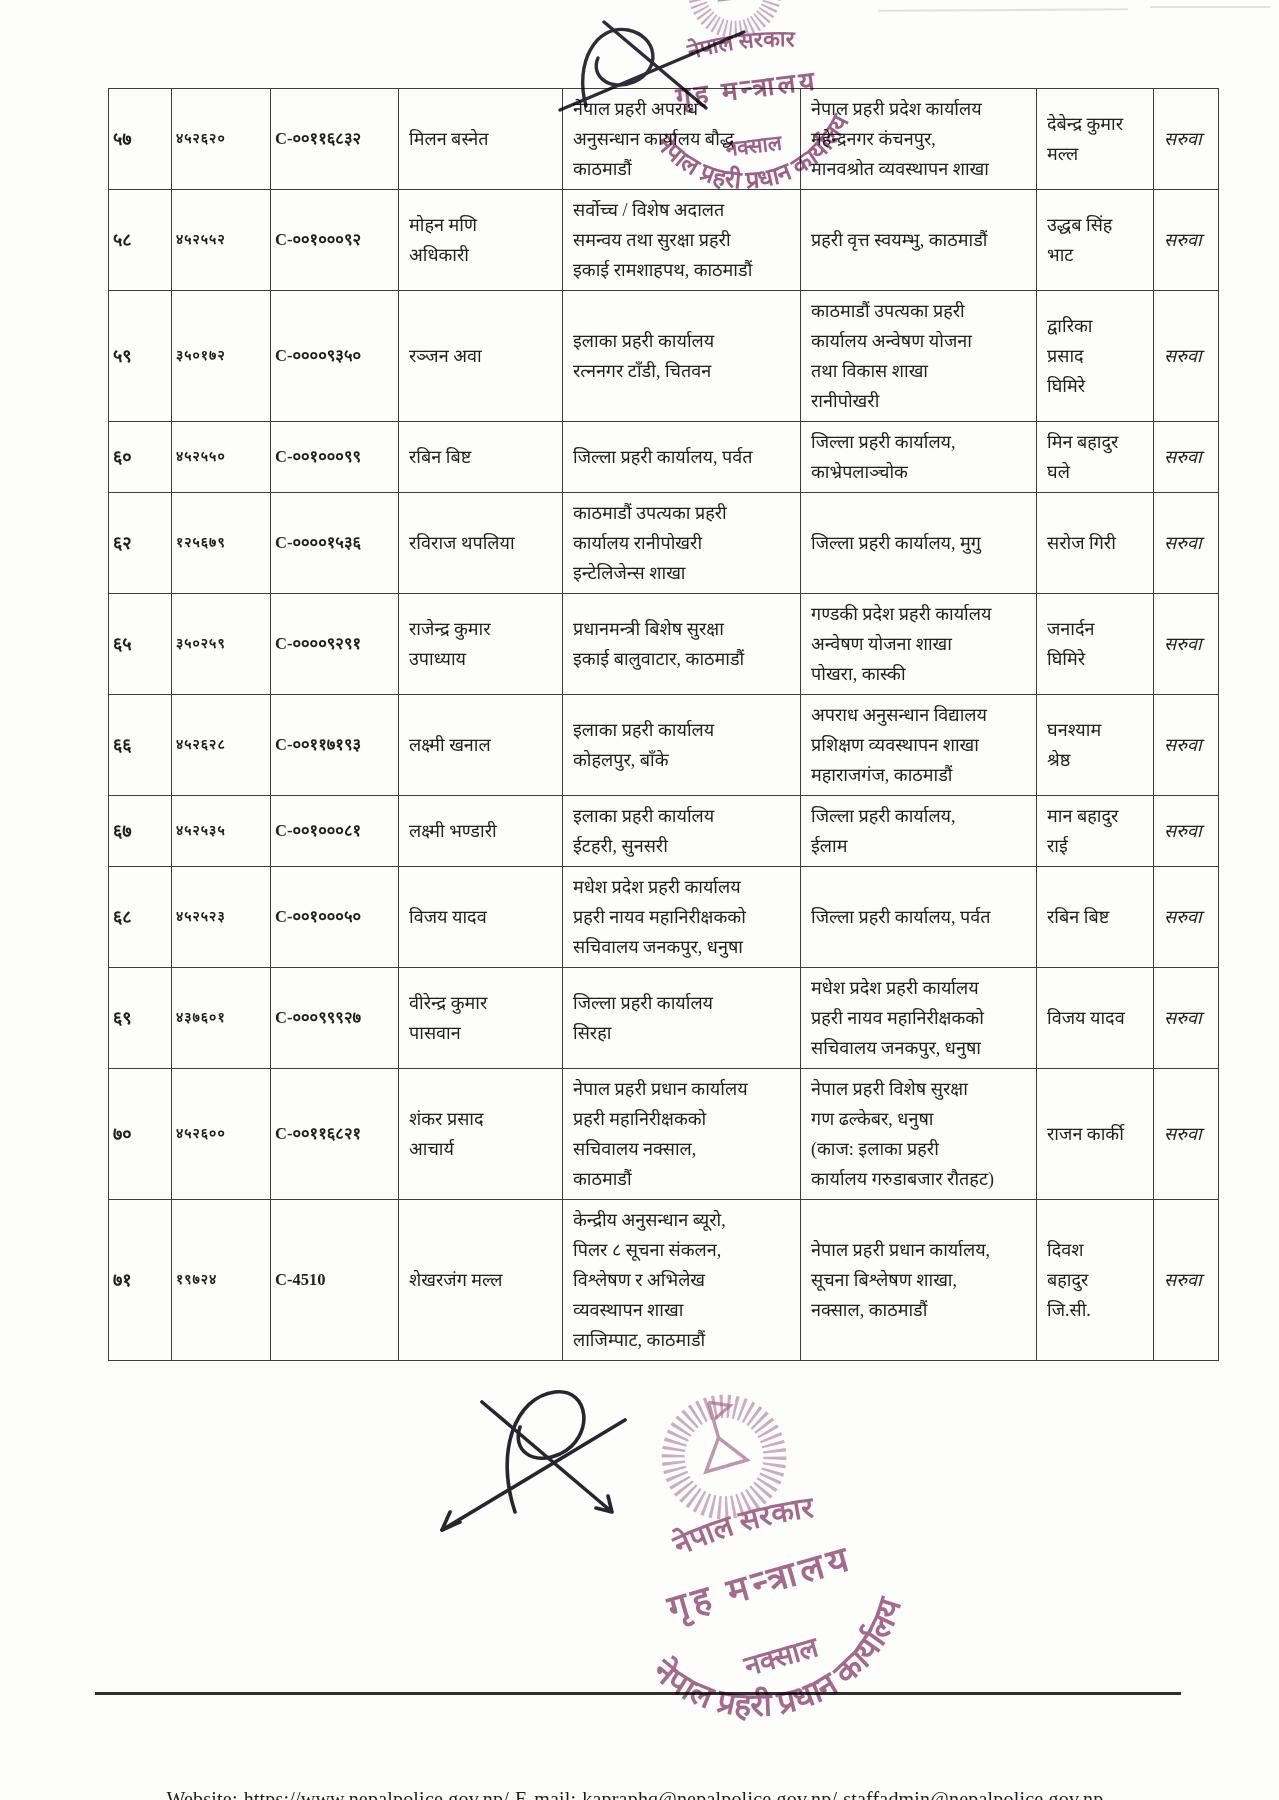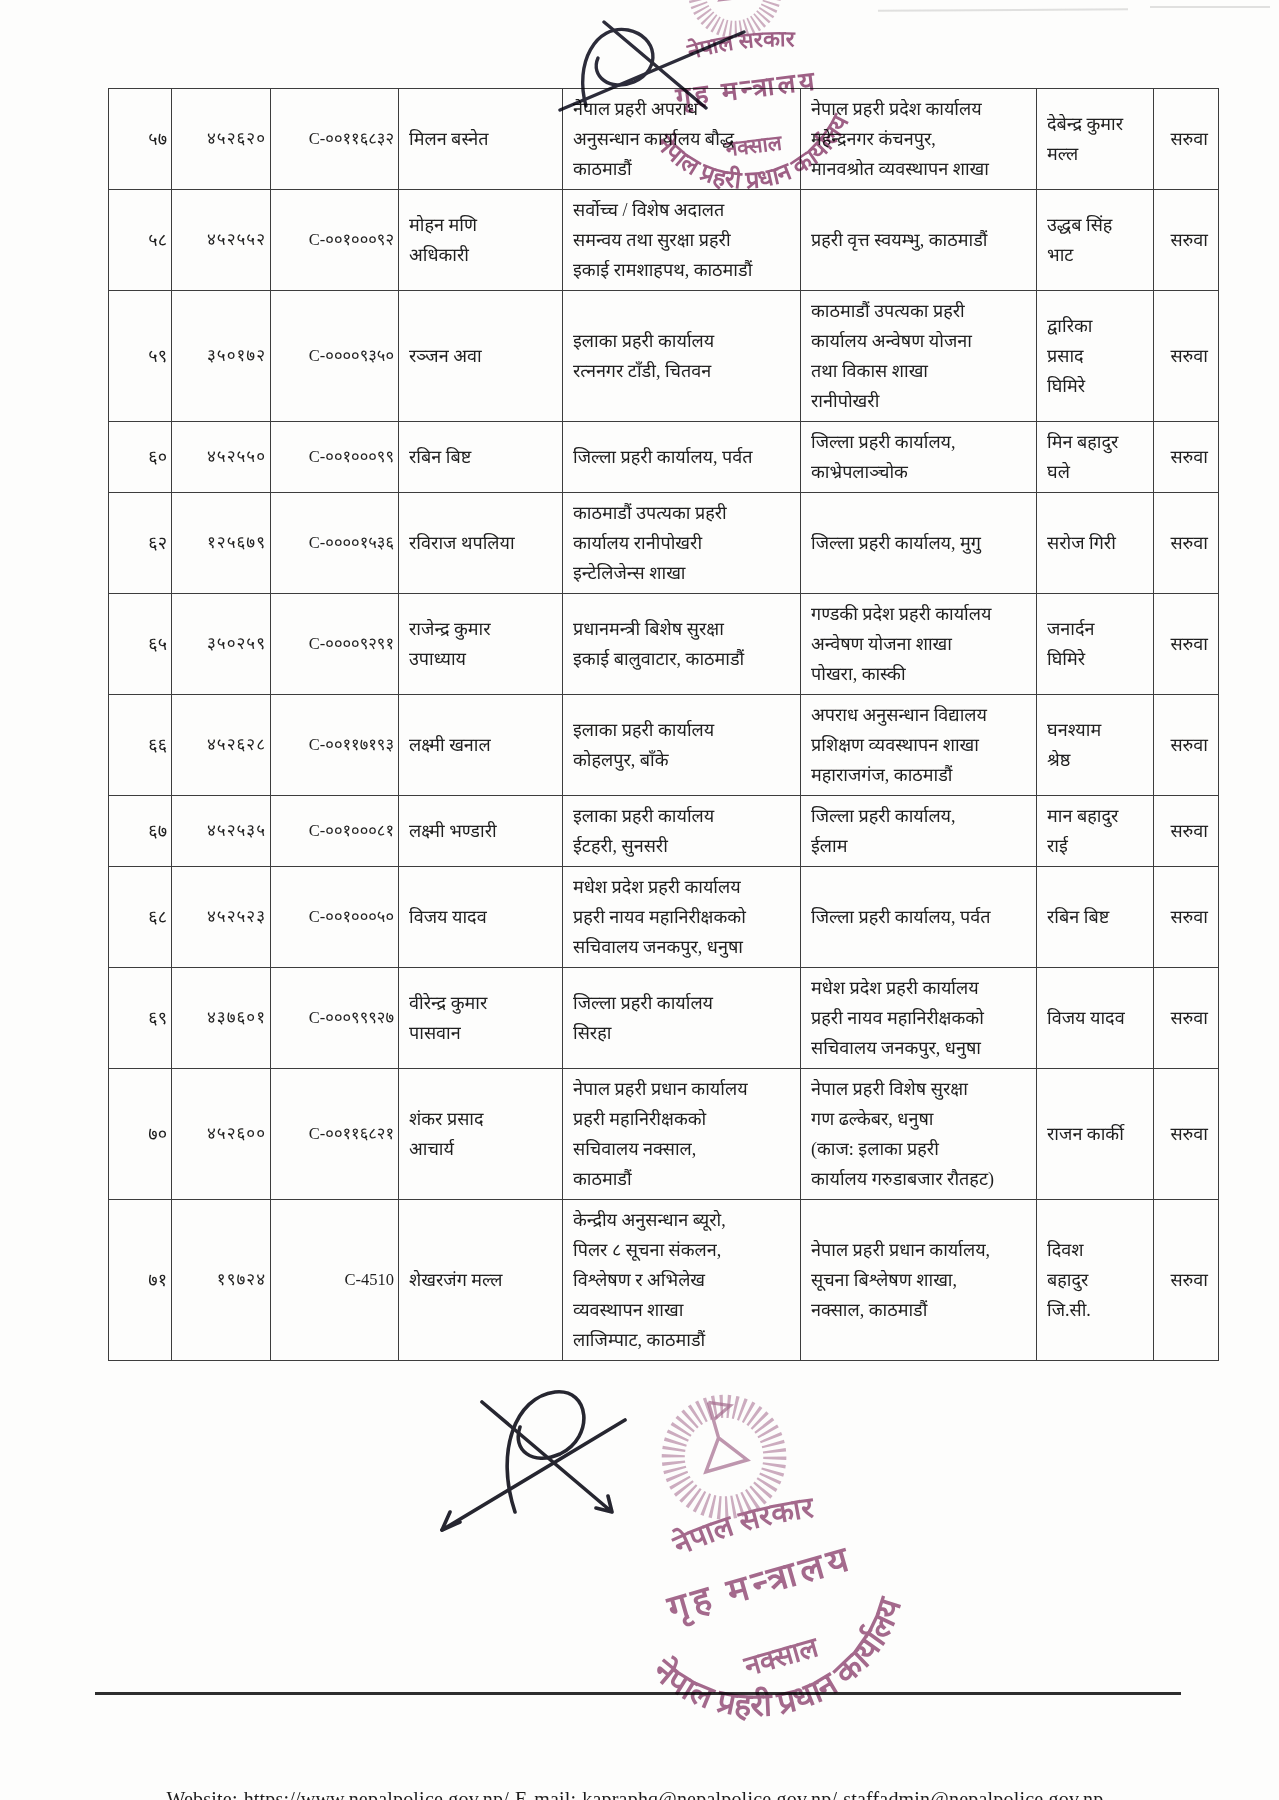--- a/index.html
+++ b/index.html
@@ -19,24 +19,24 @@
     border-collapse:collapse;table-layout:fixed;z-index:1;
   }
   td{
     border:1.6px solid #3d3d3d;
     padding:5px 10px;
     font-size:18px;line-height:30px;color:#1f1f1f;
     vertical-align:middle;
     white-space:pre-line;
     overflow:hidden;
   }
-  td.c-sn,td.c-reg,td.c-code{text-align:right;padding:9px 4px;}
-  td.c-reg{font-size:17px;letter-spacing:1px;}
+  td.c-sn,td.c-reg,td.c-code{text-align:left;padding:9px 4px;font-weight:bold;}
+  td.c-reg{font-size:14px;letter-spacing:1px;}
   td.c-code{font-size:16.5px;}
-  td.c-status{text-align:right;}
+  td.c-status{text-align:left;font-style:italic;}
   td.c-name,td.c-from,td.c-to,td.c-rep{text-align:left;}
 
   .stamp{position:absolute;z-index:5;pointer-events:none;mix-blend-mode:multiply;opacity:.85;}
   .stamp-top{left:595px;top:-75px;width:300px;height:300px;transform:rotate(-7deg);}
   .stamp-bottom{left:555px;top:1365px;width:400px;height:400px;transform:rotate(-16deg);opacity:.8;}
   .sig{position:absolute;z-index:6;pointer-events:none;mix-blend-mode:multiply;}
   .sig-top{left:548px;top:8px;width:220px;height:115px;}
   .sig-bottom{left:420px;top:1362px;width:240px;height:185px;}
 
   .rule{position:absolute;left:95px;top:1692px;width:1086px;height:2.6px;background:#2e2e2e;z-index:2;}

